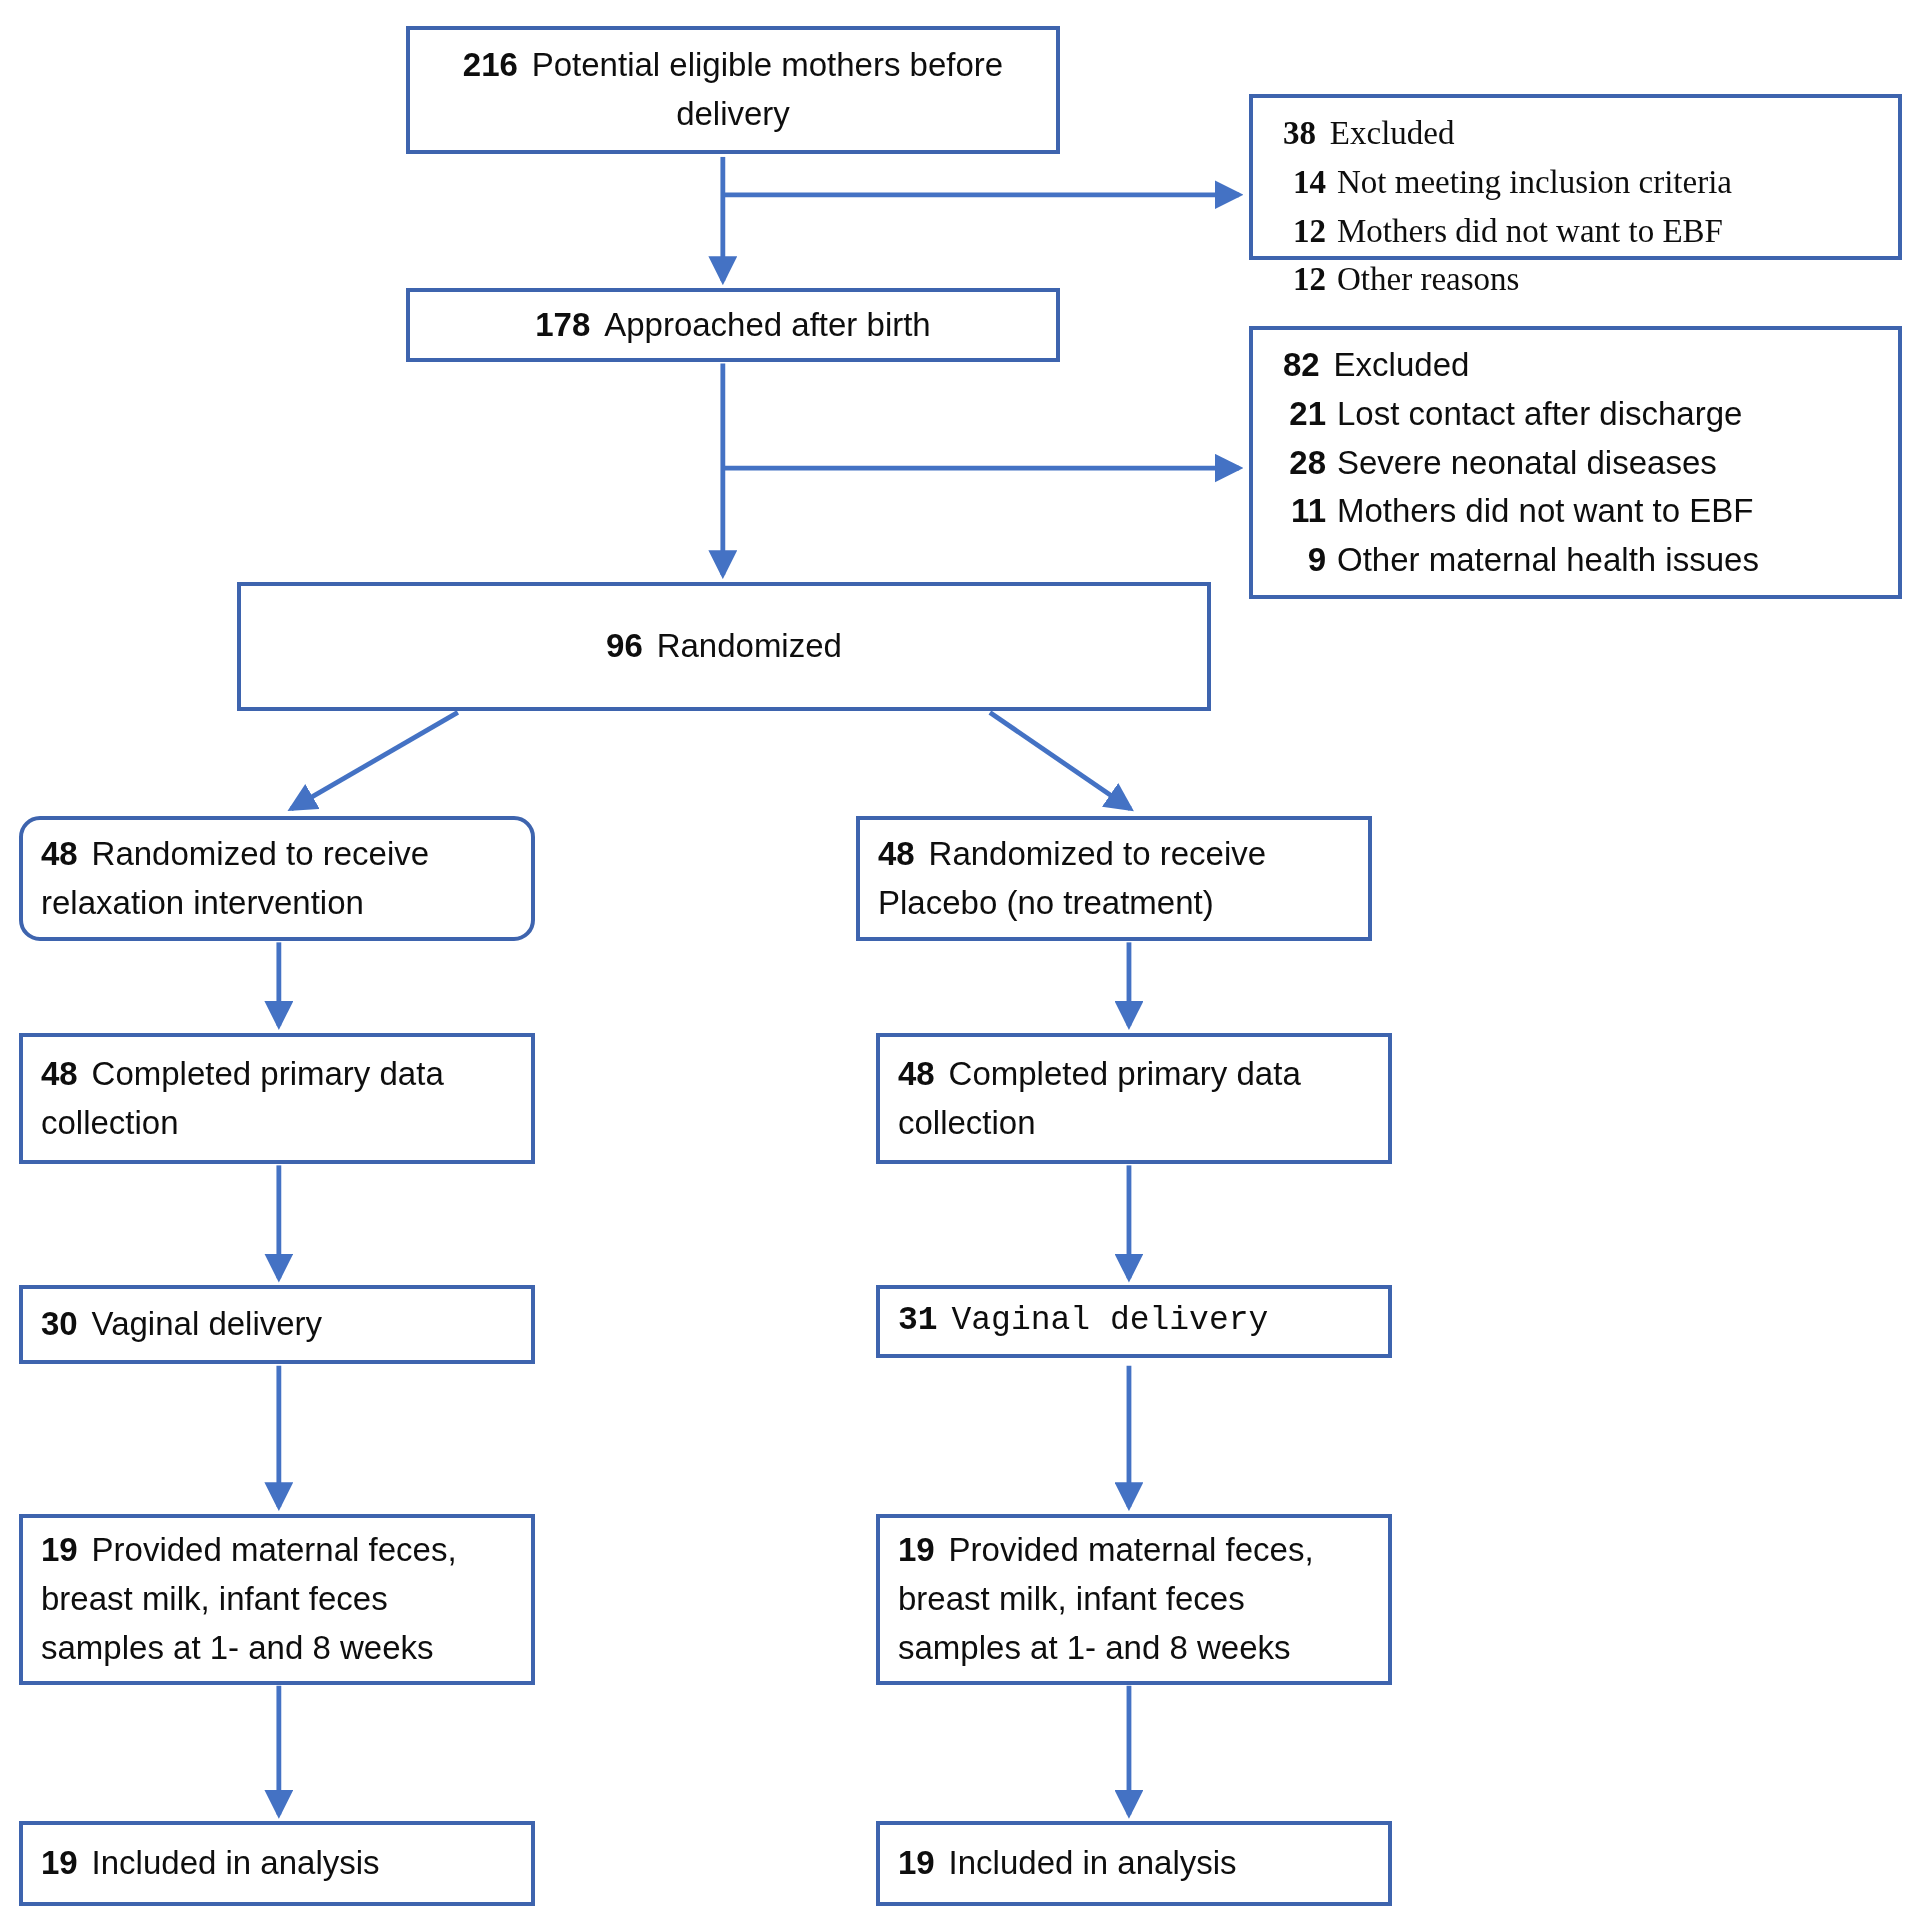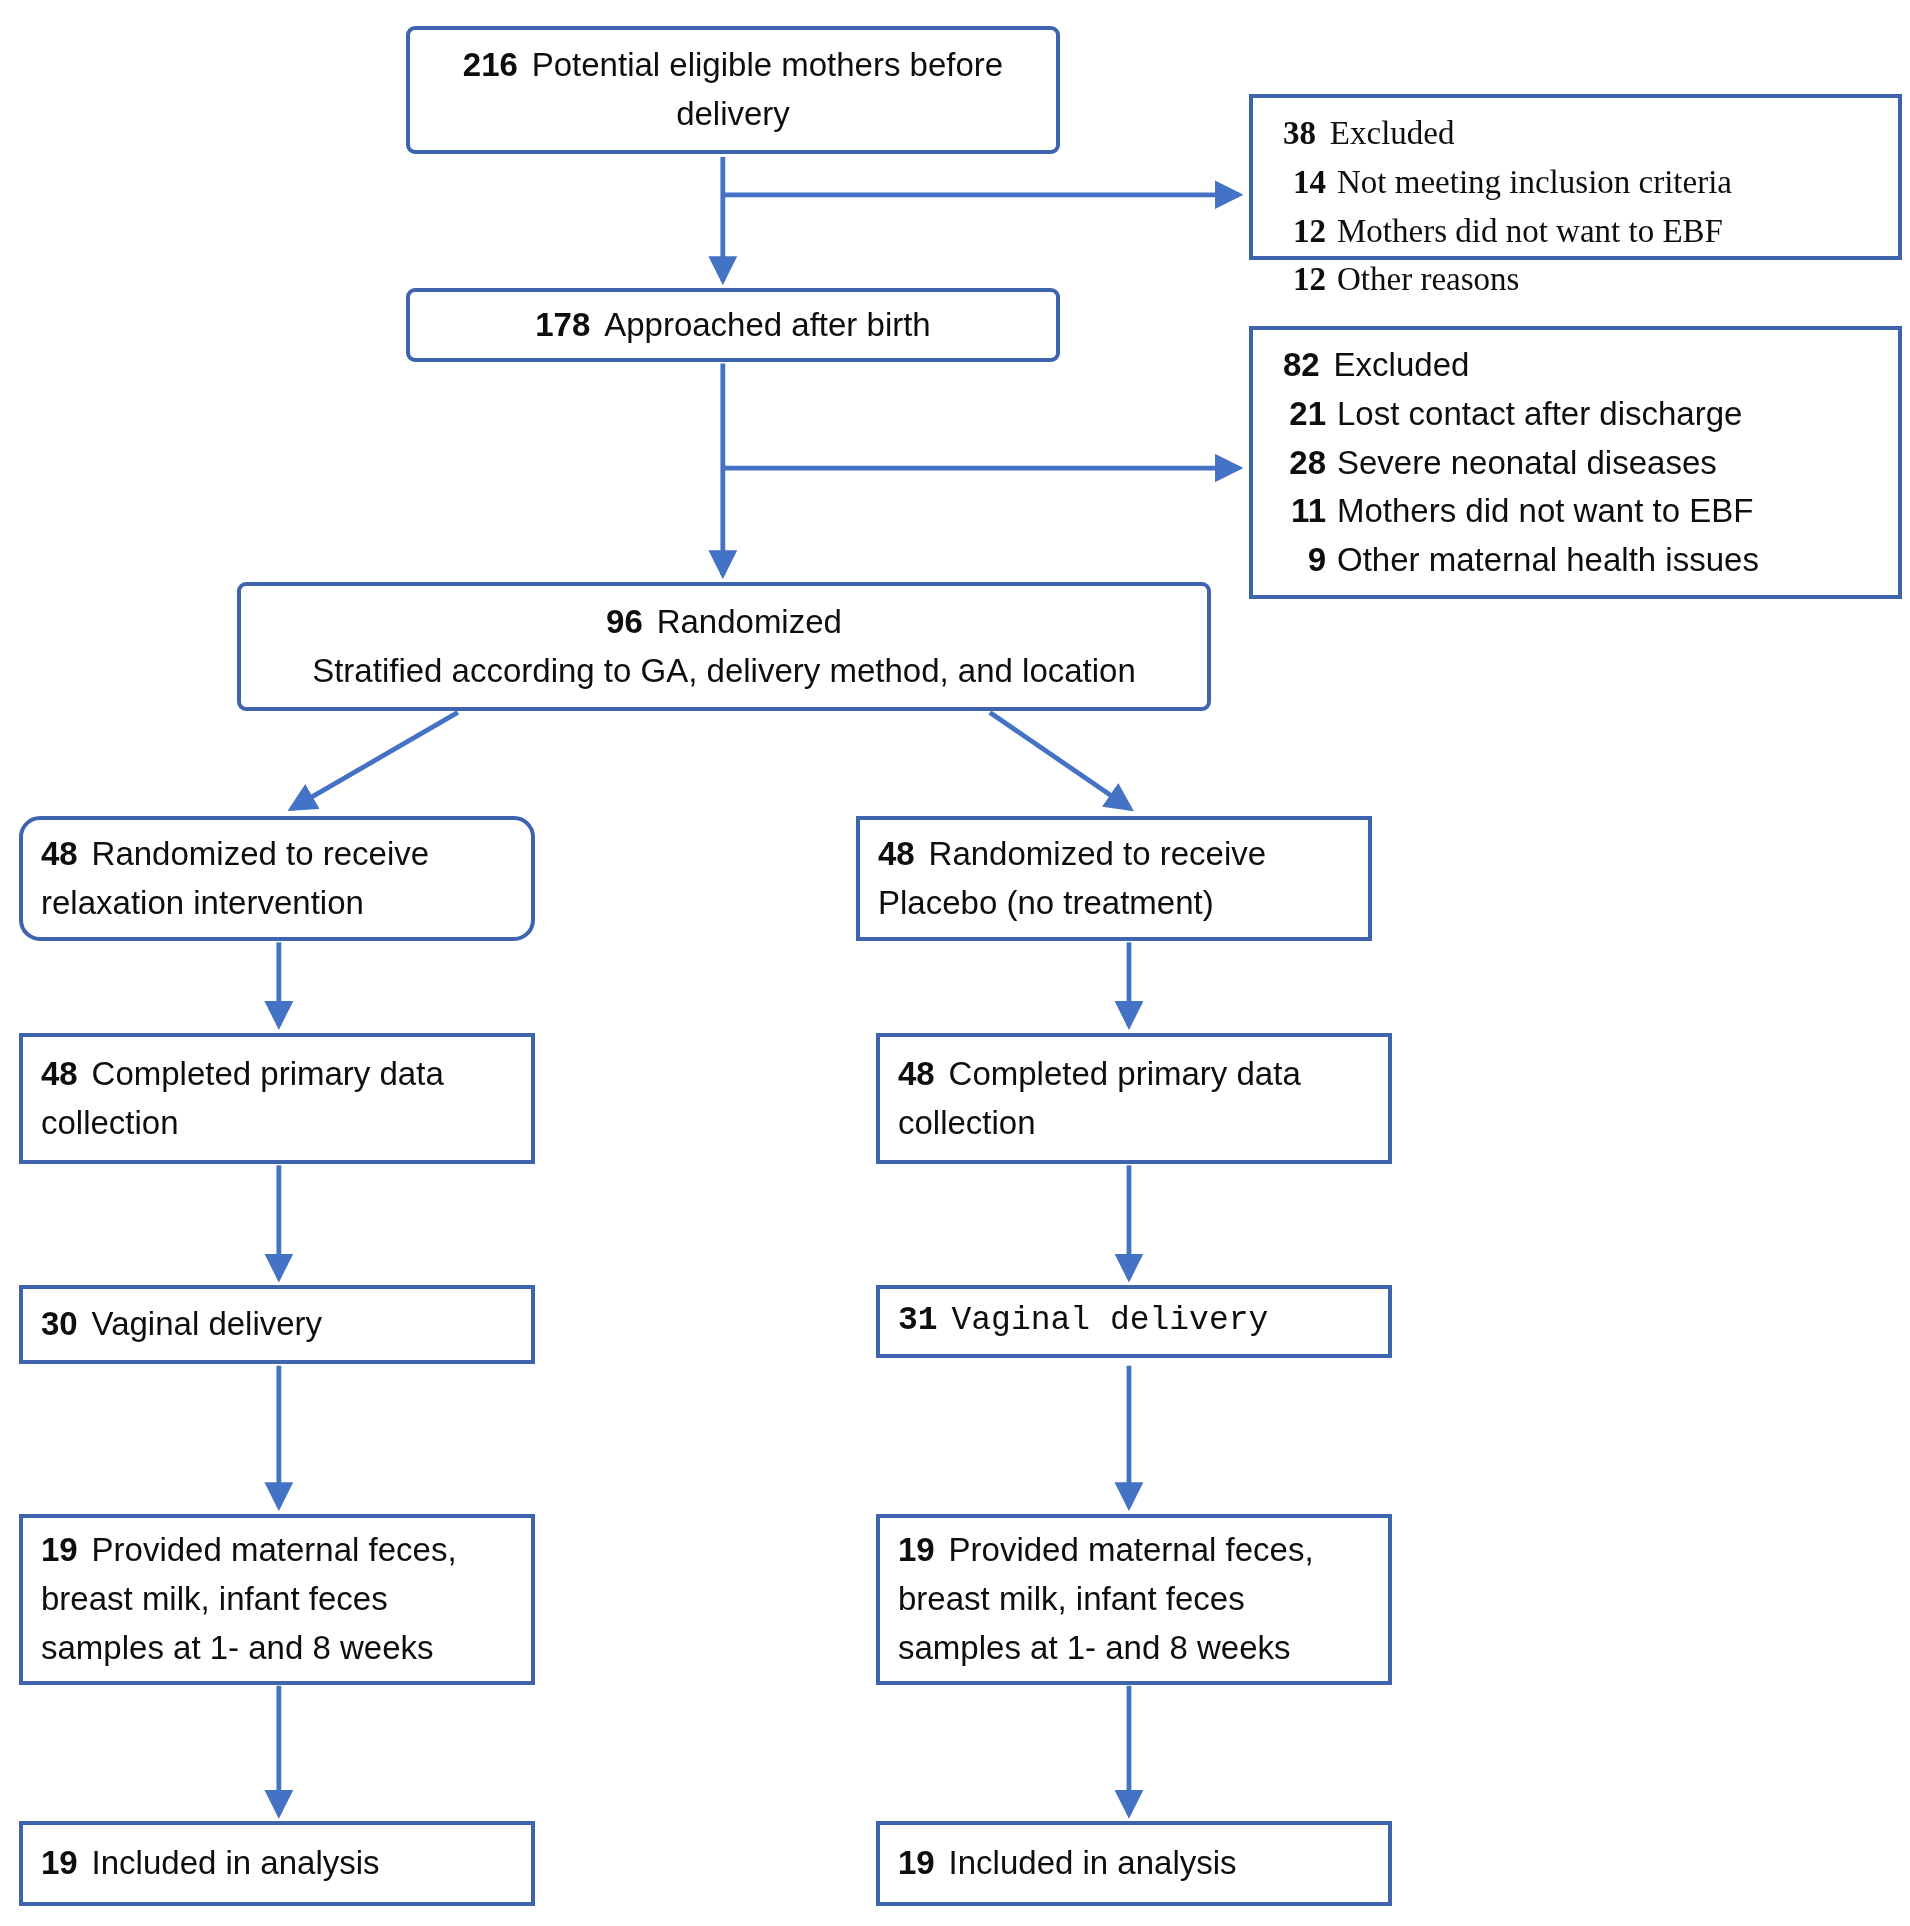--- a/index.html
+++ b/index.html
@@ -19,21 +19,20 @@
     border:4.8px solid #3E64AE;
     font-size:33px;
     line-height:1.48;
   }
   .num { font-weight:700; margin-right:.42em; }
   .center {
     display:flex; flex-direction:column;
     align-items:center; justify-content:center;
     text-align:center;
     padding:0 13.8px;
-    border-radius:9px;
   }
   .arm {
     display:flex; flex-direction:column;
     justify-content:center;
     text-align:left;
     padding:0 13.8px 0 18px;
   }
   .excluded { padding:11px 12.4px 0 30px; }
   .exc-item {
     display:grid;
@@ -128,21 +127,20 @@
         <span>Mothers did not want to EBF</span>
       </div>
     <div class="exc-item">
         <b class="num">9</b>
         <span>Other maternal health issues</span>
       </div>
   </div>
 
   <div class="box center" id="b-rand">
     <div><b class="num">96</b><span>Randomized</span></div>
-    <div class="sub">Stratified according to GA, delivery method, and location</div>
   </div>
 
   <div class="box arm" id="bl1">
     <div><b class="num">48</b><span>Randomized to receive relaxation intervention</span></div>
   </div>
   <div class="box arm" id="bl2">
     <div><b class="num">48</b><span>Completed primary data collection</span></div>
   </div>
   <div class="box arm" id="bl3">
     <div><b class="num">30</b><span>Vaginal delivery</span></div>

